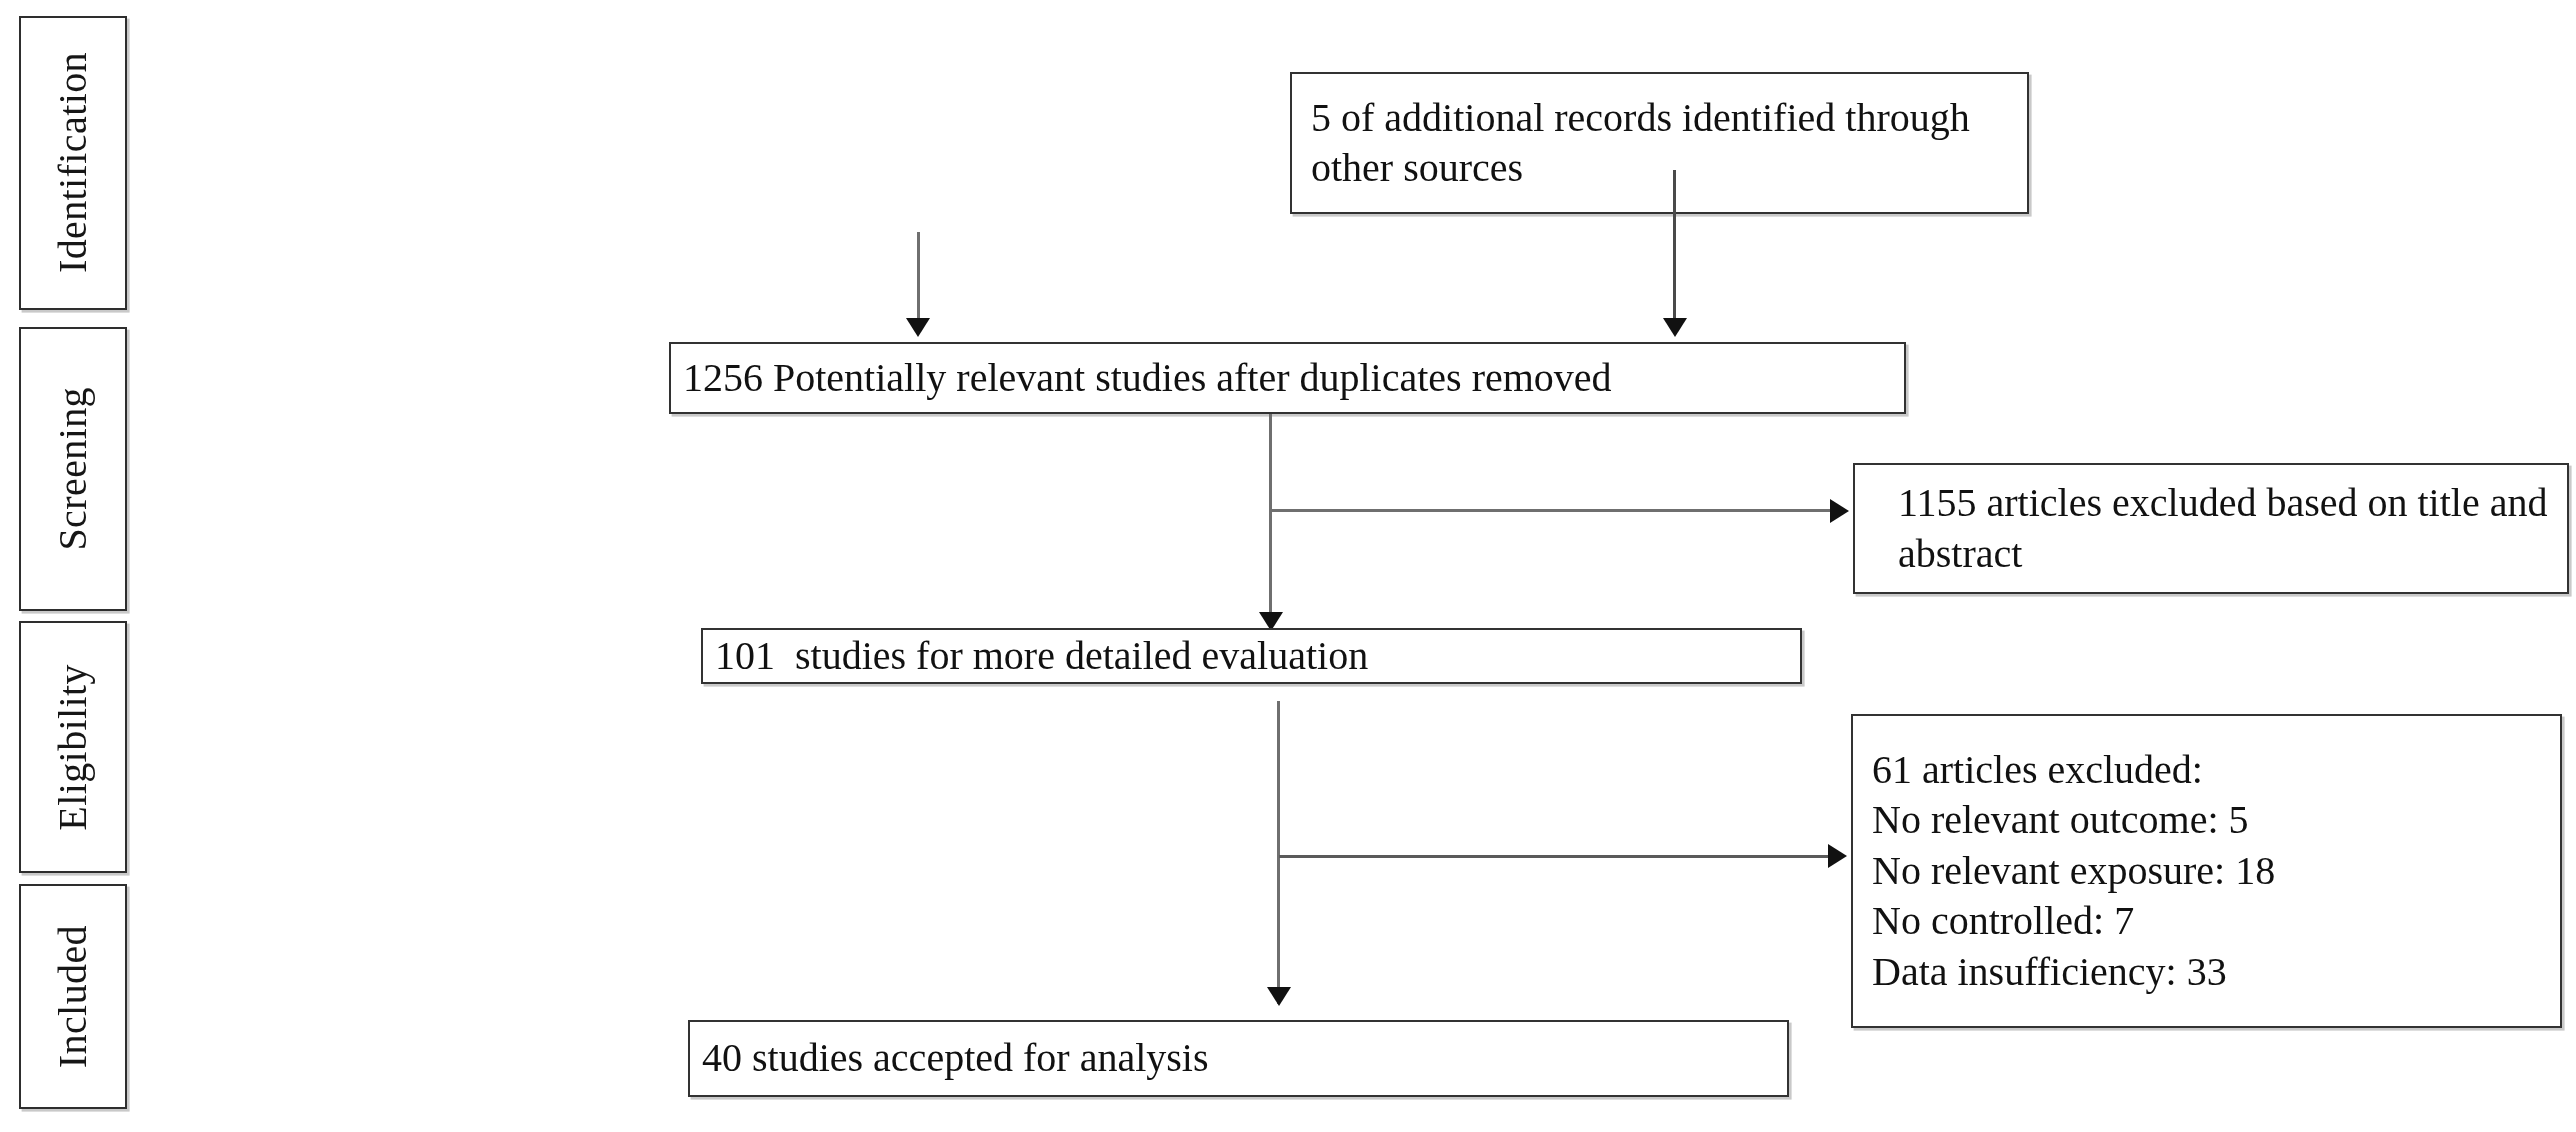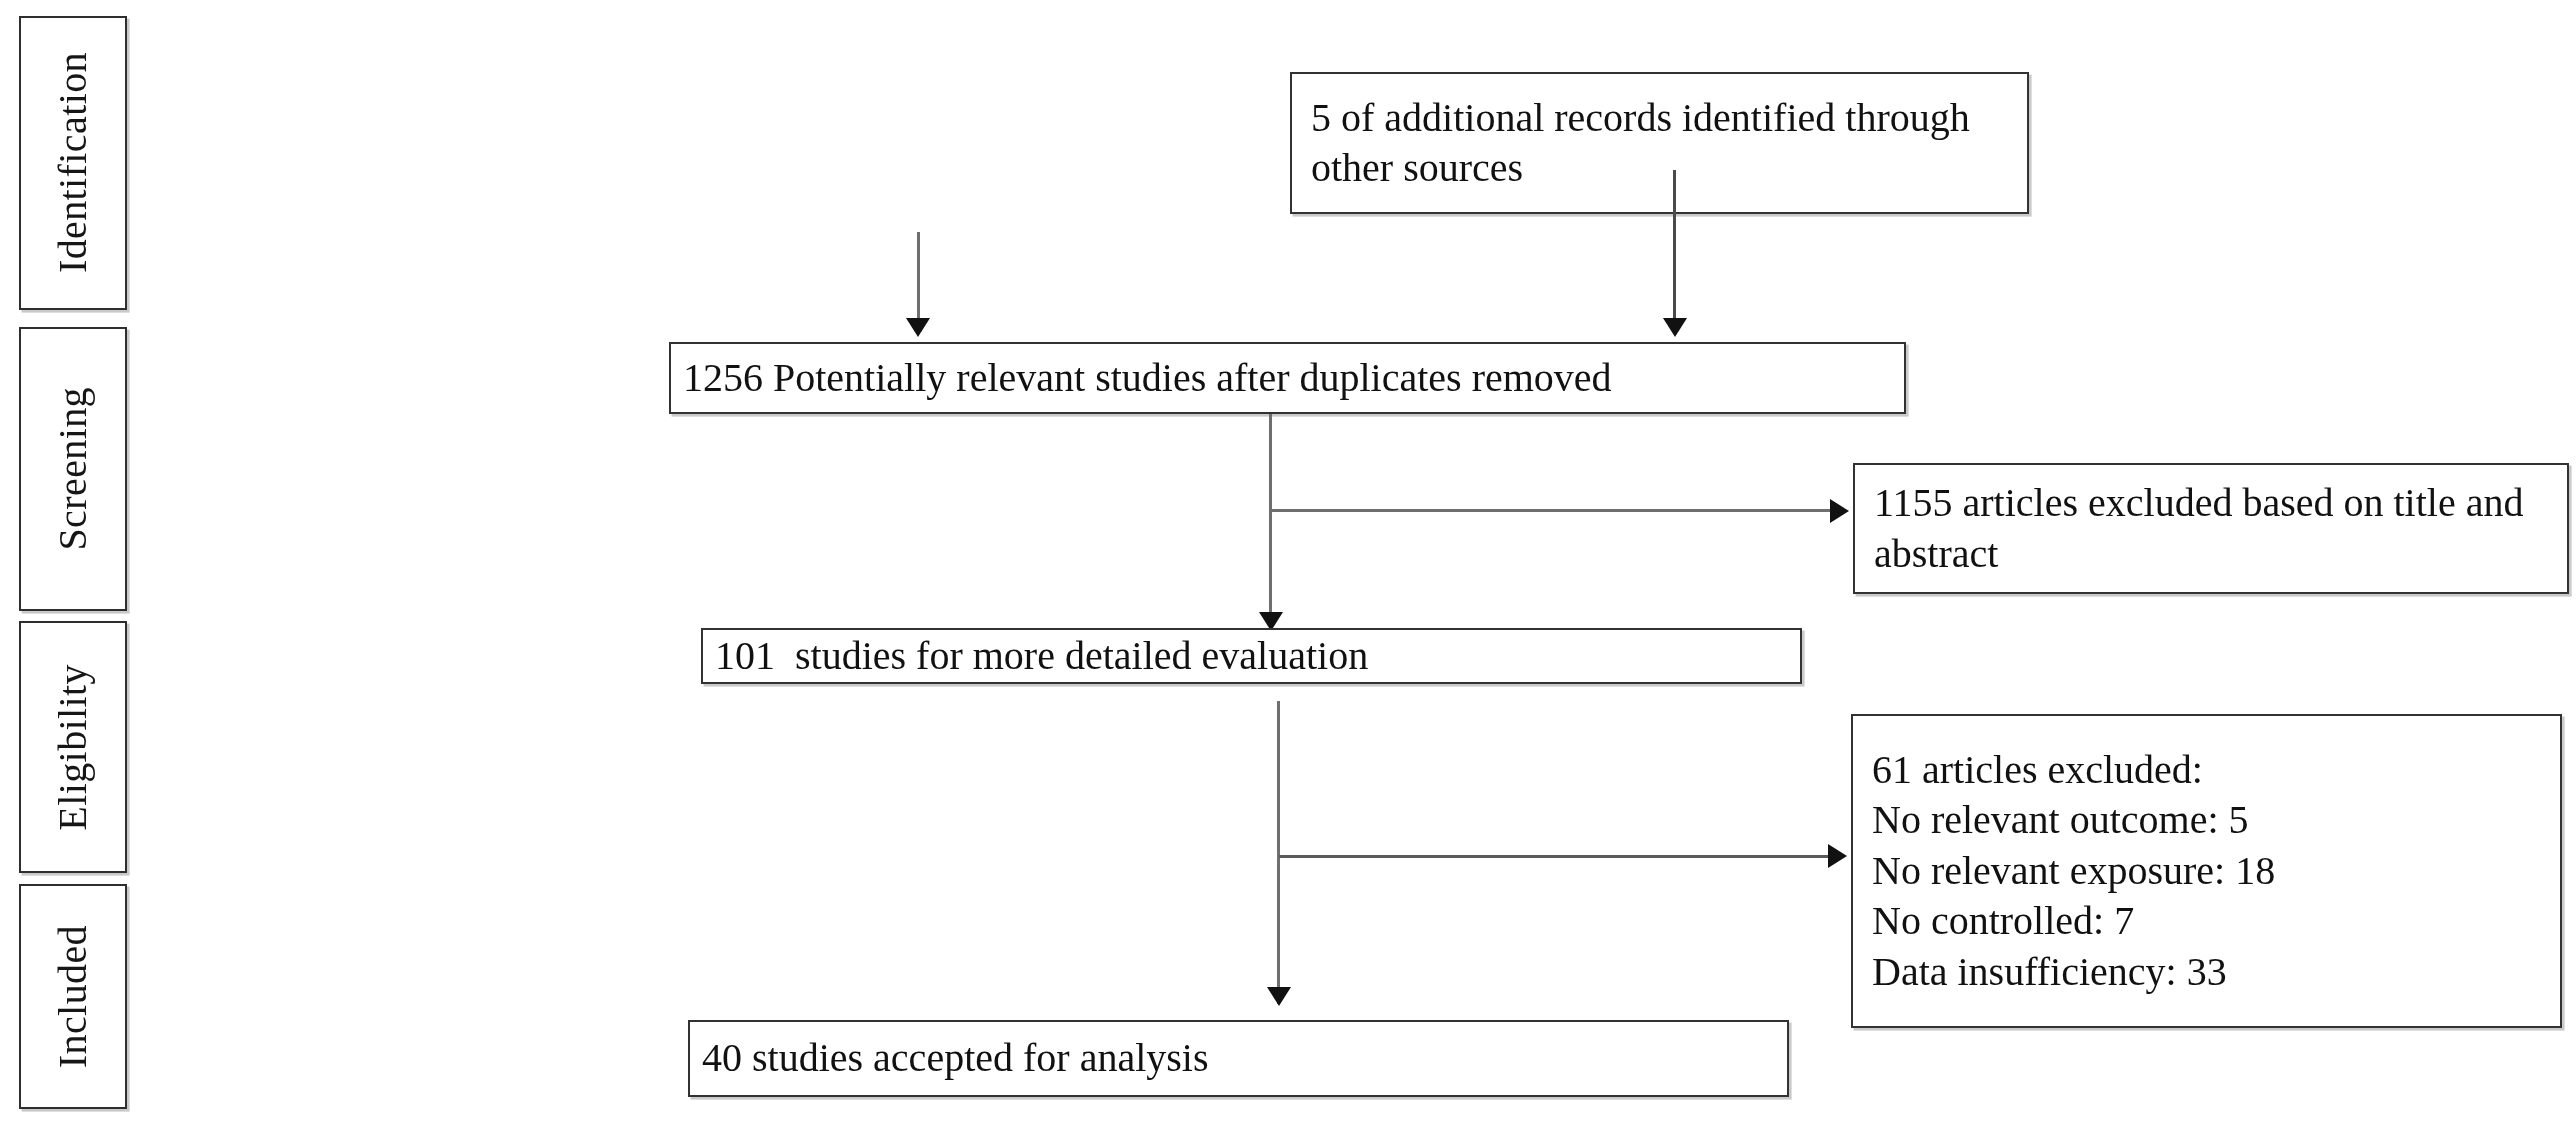--- a/index.html
+++ b/index.html
@@ -132,21 +132,21 @@
   <div class="flow-box pad-center" style="left:669px; top:342px; width:1237px; height:72px;">
     <div class="txt">1256 Potentially relevant studies after duplicates removed</div>
   </div>
 
   <div class="vline" style="left:1269px; top:414px; height:215px;"></div>
   <div class="arrow-down" style="left:1259px; top:612px;"></div>
 
   <div class="hline" style="left:1271px; top:509px; width:563px;"></div>
   <div class="arrow-right" style="left:1830px; top:499px;"></div>
 
-  <div class="flow-box pad-left" style="left:1853px; top:463px; width:716px; height:131px;">
+  <div class="flow-box pad-left" style="left:1853px; top:463px; width:716px; height:131px;padding-left:24px;">
     <div class="txt">1155 articles excluded based on title and abstract</div>
   </div>
 
   <div class="flow-box pad-center" style="left:701px; top:628px; width:1101px; height:56px;">
     <div class="txt">101  studies for more detailed evaluation</div>
   </div>
 
   <div class="vline" style="left:1277px; top:701px; height:303px;"></div>
   <div class="arrow-down" style="left:1267px; top:987px;"></div>
 

